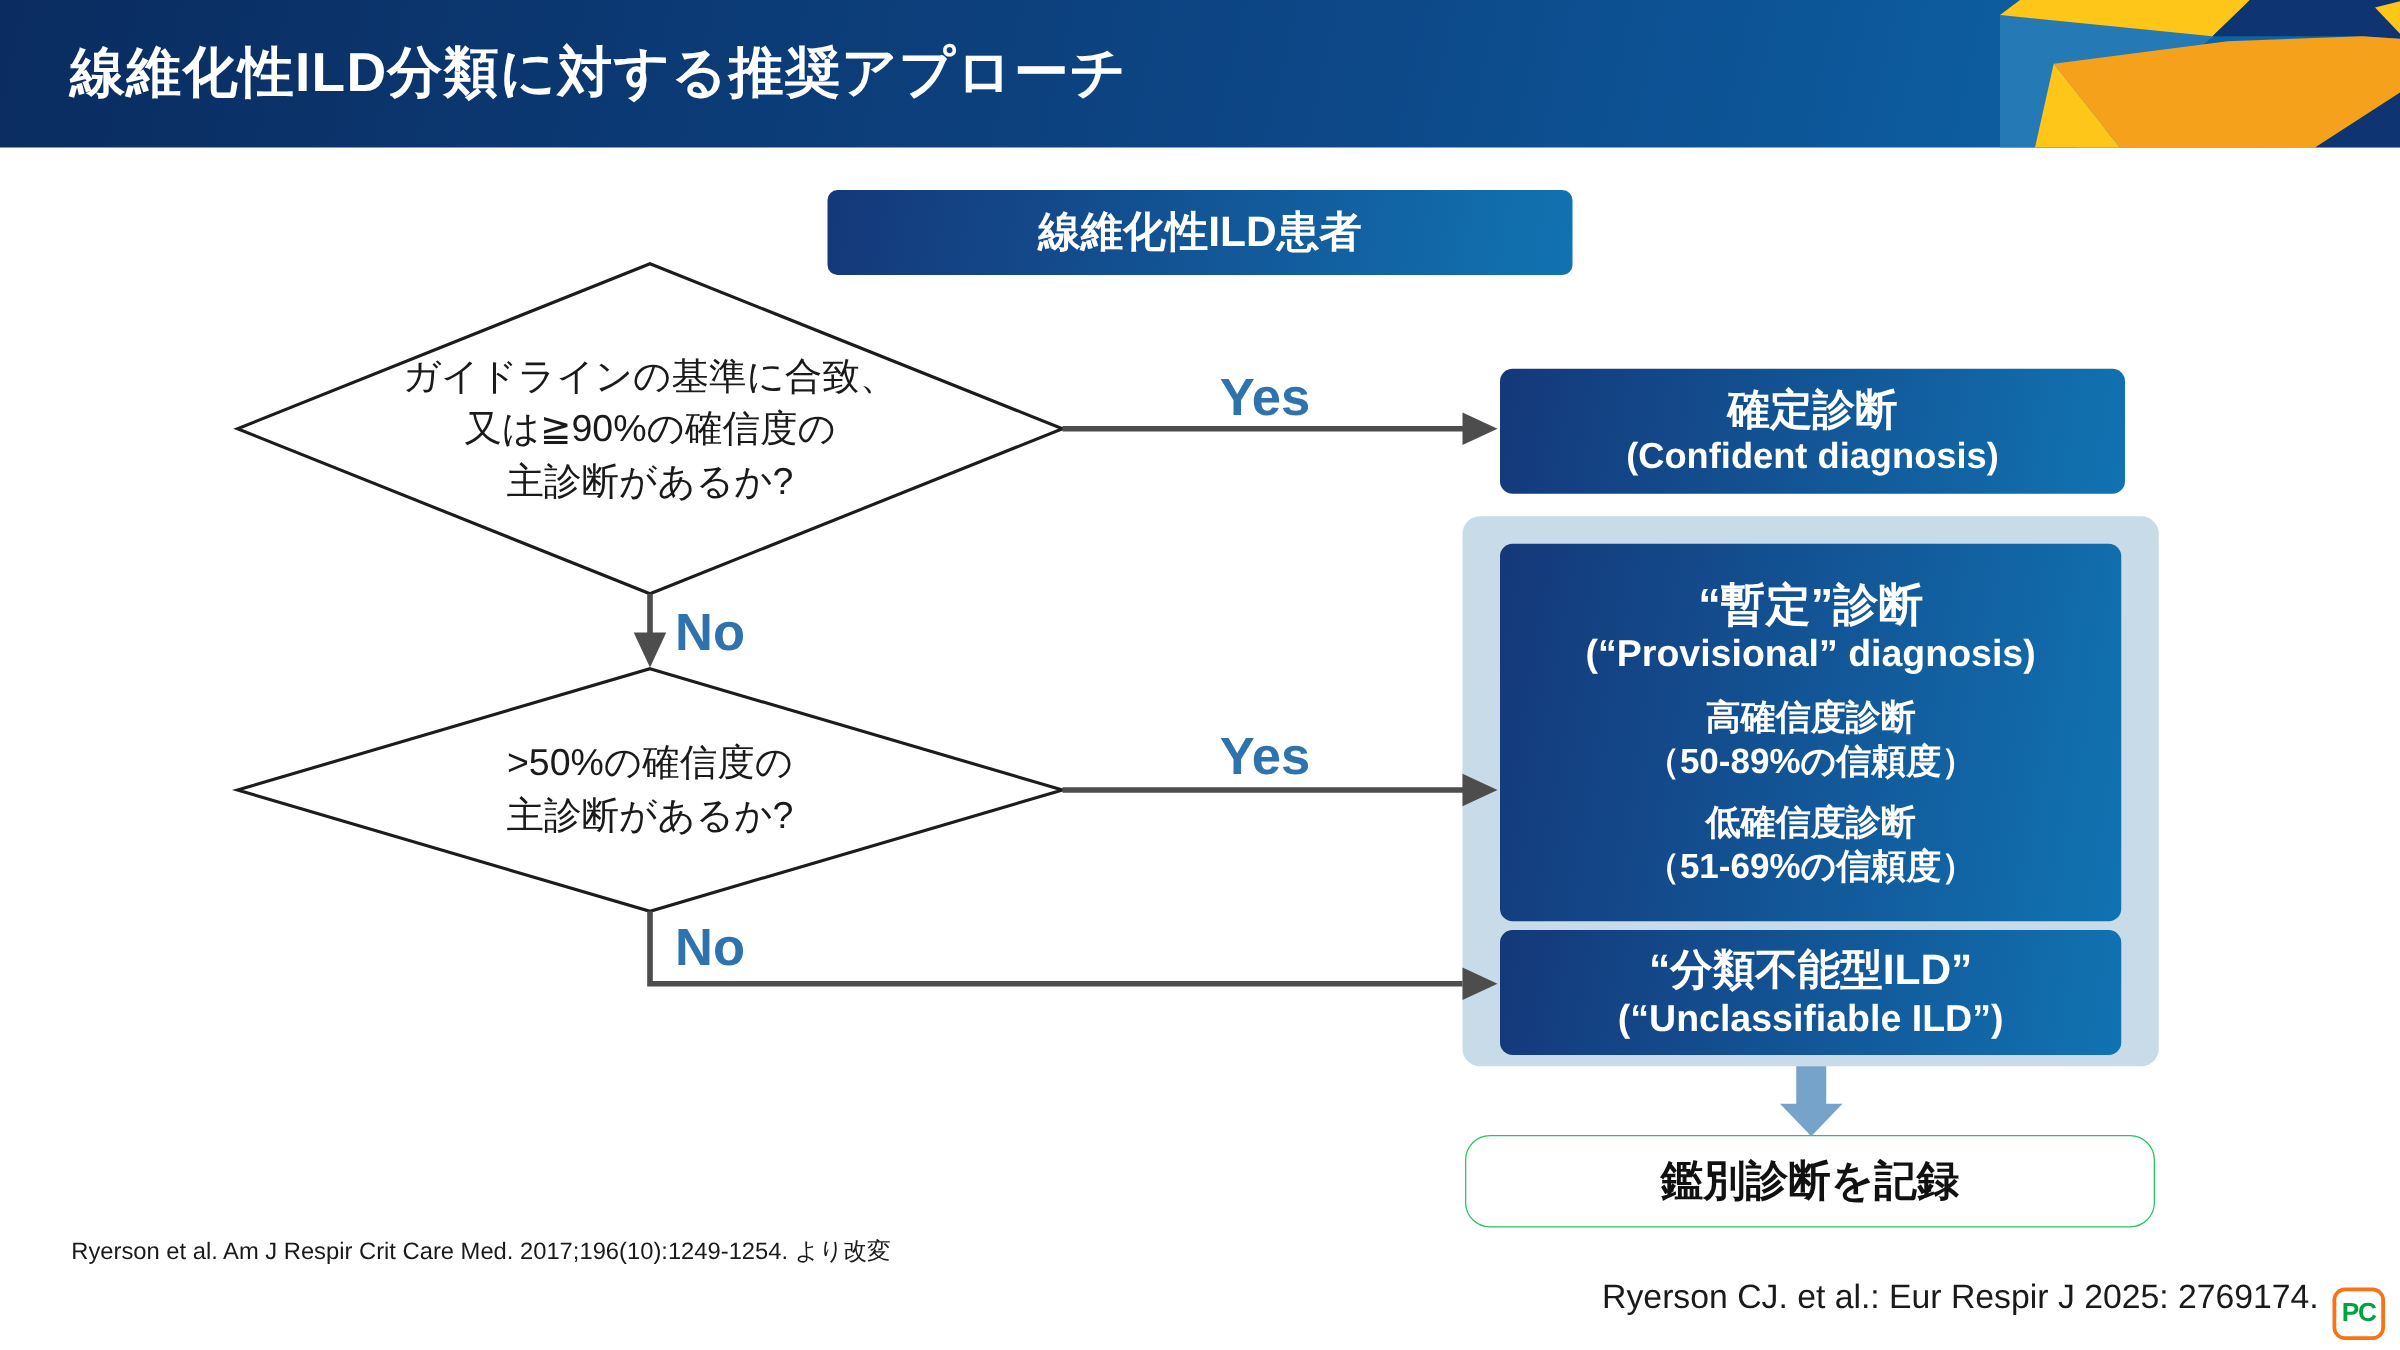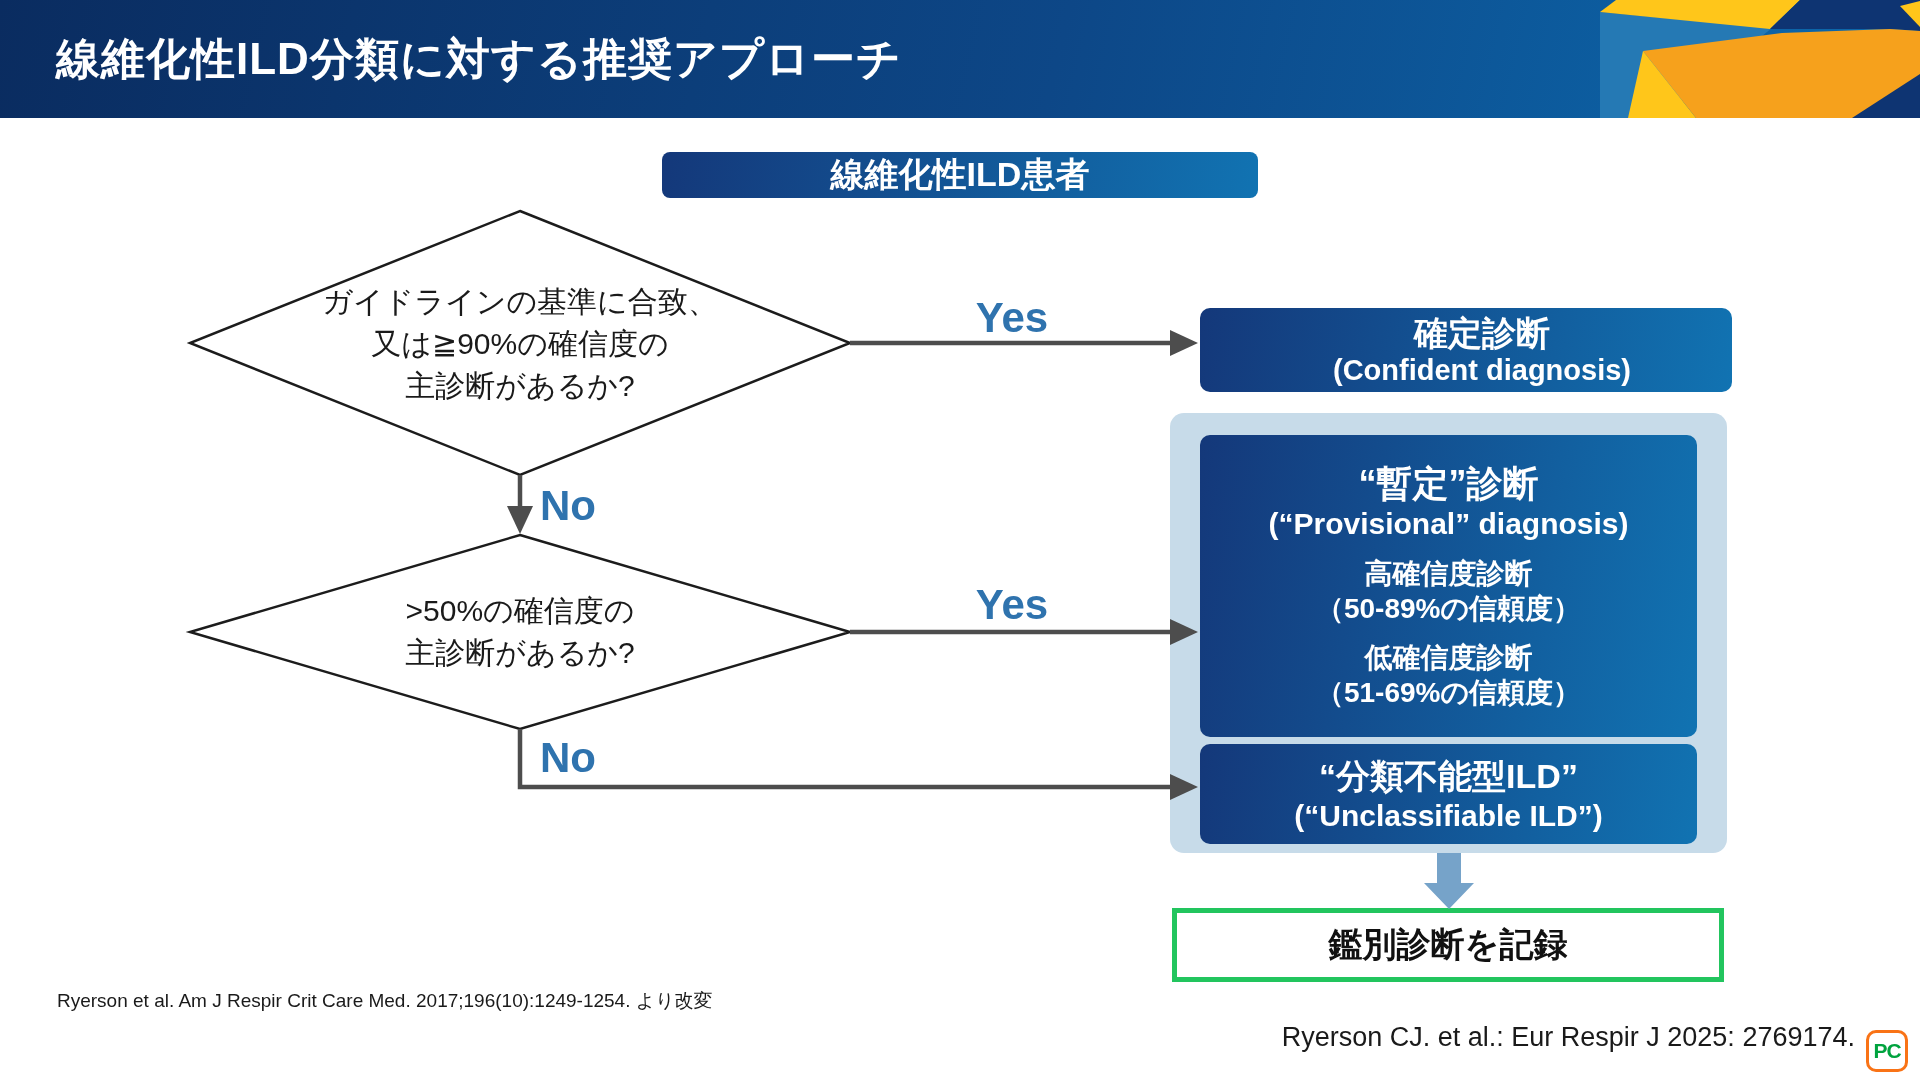--- a/index.html
+++ b/index.html
@@ -13,38 +13,38 @@
           color:#ffffff;font-size:44px;font-weight:bold;letter-spacing:1px;white-space:nowrap;}
   .deco{position:absolute;right:0;top:0;width:320px;height:118px;}
 
   
   .flow-svg{position:absolute;left:0;top:0;width:1920px;height:1080px;z-index:2;pointer-events:none;}
 
   
   .gbox{position:absolute;background:linear-gradient(100deg,#14387a 0%,#1173b2 100%);
         border-radius:10px;color:#ffffff;text-align:center;z-index:1;
         display:flex;flex-direction:column;justify-content:center;align-items:center;}
-  .patient-box{left:662px;top:152px;width:596px;height:46px;font-size:34px;font-weight:bold;border-radius:8px;}
-  .confident-box{left:1200px;top:308px;width:500px;height:84px;padding-left:32px;}
+  .patient-box{left:662px;top:152px;width:596px;height:68px;font-size:34px;font-weight:bold;border-radius:8px;}
+  .confident-box{left:1200px;top:295px;width:500px;height:100px;}
   .confident-box .t1{font-size:34px;font-weight:bold;line-height:40px;}
   .confident-box .t2{font-size:29px;font-weight:600;line-height:34px;}
 
   .panel{position:absolute;left:1170px;top:413px;width:557px;height:440px;background:#c7dbe9;border-radius:14px;z-index:0;}
   .provisional-box{left:1200px;top:435px;width:497px;height:302px;}
   .provisional-box .t1{font-size:36px;font-weight:bold;line-height:44px;}
   .provisional-box .t2{font-size:30px;font-weight:600;line-height:36px;}
   .provisional-box .gap{height:14px;}
   .provisional-box .s1{font-size:28px;font-weight:bold;line-height:35px;}
   .provisional-box .s2{font-size:28px;font-weight:600;line-height:35px;}
   .unclassifiable-box{left:1200px;top:744px;width:497px;height:100px;}
   .unclassifiable-box .t1{font-size:34px;font-weight:bold;line-height:43px;}
   .unclassifiable-box .t2{font-size:30px;font-weight:600;line-height:36px;}
 
   .record-box{position:absolute;left:1172px;top:908px;width:552px;height:74px;background:#ffffff;
-        border:5px solid #22c55e;border-radius:0;box-sizing:border-box;z-index:1;
+        border:1px solid #22c55e;border-radius:20px;box-sizing:border-box;z-index:1;
         display:flex;justify-content:center;align-items:center;
         font-size:34px;font-weight:bold;color:#111111;}
 
   
   .dtext{position:absolute;width:480px;text-align:center;color:#1a1a1a;font-size:30px;line-height:42px;z-index:3;}
   .d1text{left:280px;top:281px;}
   .d2text{left:280px;top:590px;}
   .yn{position:absolute;color:#2f73ae;font-size:42px;font-weight:bold;z-index:3;}
   .yes1{left:957px;top:294px;width:110px;text-align:center;}
   .no1{left:540px;top:482px;}

